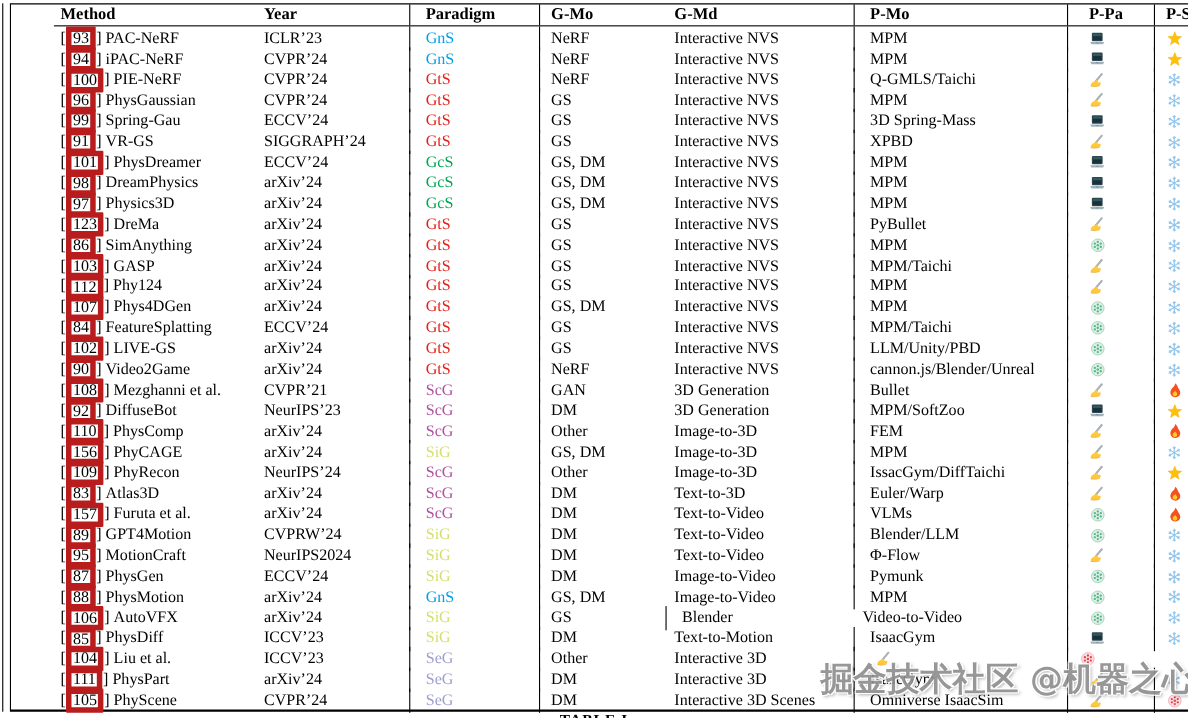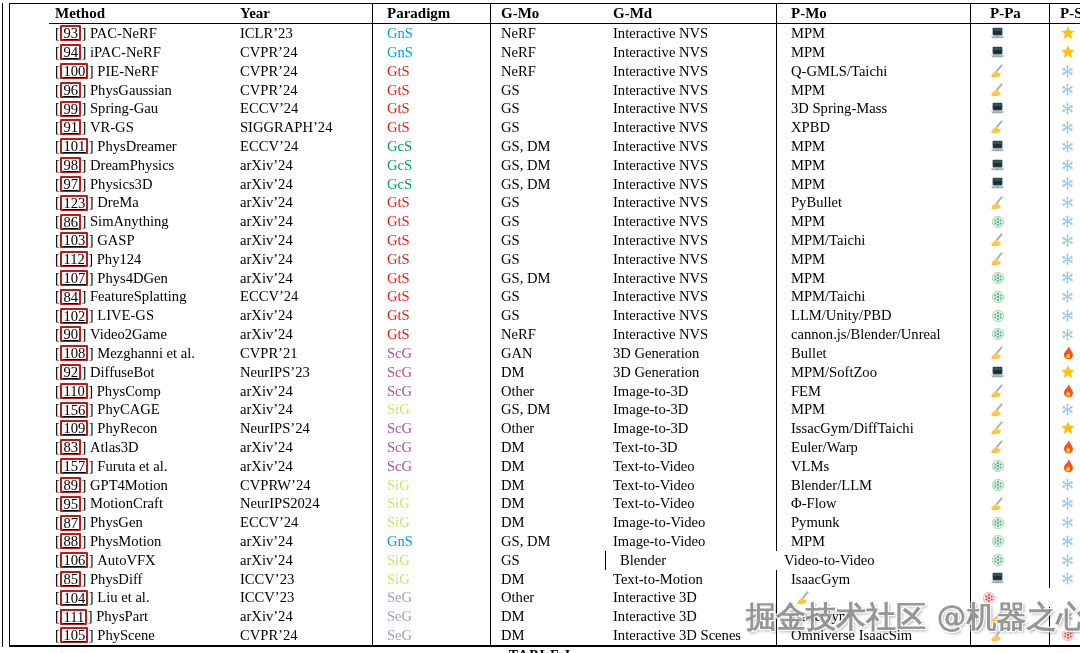--- a/index.html
+++ b/index.html
@@ -27,22 +27,22 @@
   .bl{border-left:1px solid #000;}
   .c1{padding-left:6px;}
   .c2{padding-left:0px;text-align:right;}
   .c3{padding-left:14px;font-family:Liberation Serif, serif;}
   .c4{padding-left:10px;}
   .c5{padding-left:8px;}
   .c6{padding-left:14px;}
   .c7{padding-left:19px;}
   .c8{padding-left:10px;}
   .refbox{
-    display:inline-block;border:2px solid #b91c1c;border-radius:1px;
-    padding:0 1px;margin:0 0.5px;line-height:12px;text-decoration:underline;
+    display:inline-block;border:5px solid #b91c1c;border-radius:1px;
+    padding:0 1px;margin:0 0.5px;line-height:12px;
   }
   .paradigm{font-weight:normal;}
   .icon{display:inline-flex;align-items:center;justify-content:center;width:15px;height:14px;}
   .watermark{
     position:absolute;left:746px;top:597px;z-index:6;
     font-family:"DejaVu Sans", sans-serif;font-size:30px;font-weight:bold;
     color:#8f8f8f;opacity:0.92;letter-spacing:0px;white-space:nowrap;
     text-shadow:-1px -1px 0 #fff,1px -1px 0 #fff,-1px 1px 0 #fff,1px 1px 0 #fff,2px 2px 3px rgba(60,60,60,.45);
   }
   .caption{

